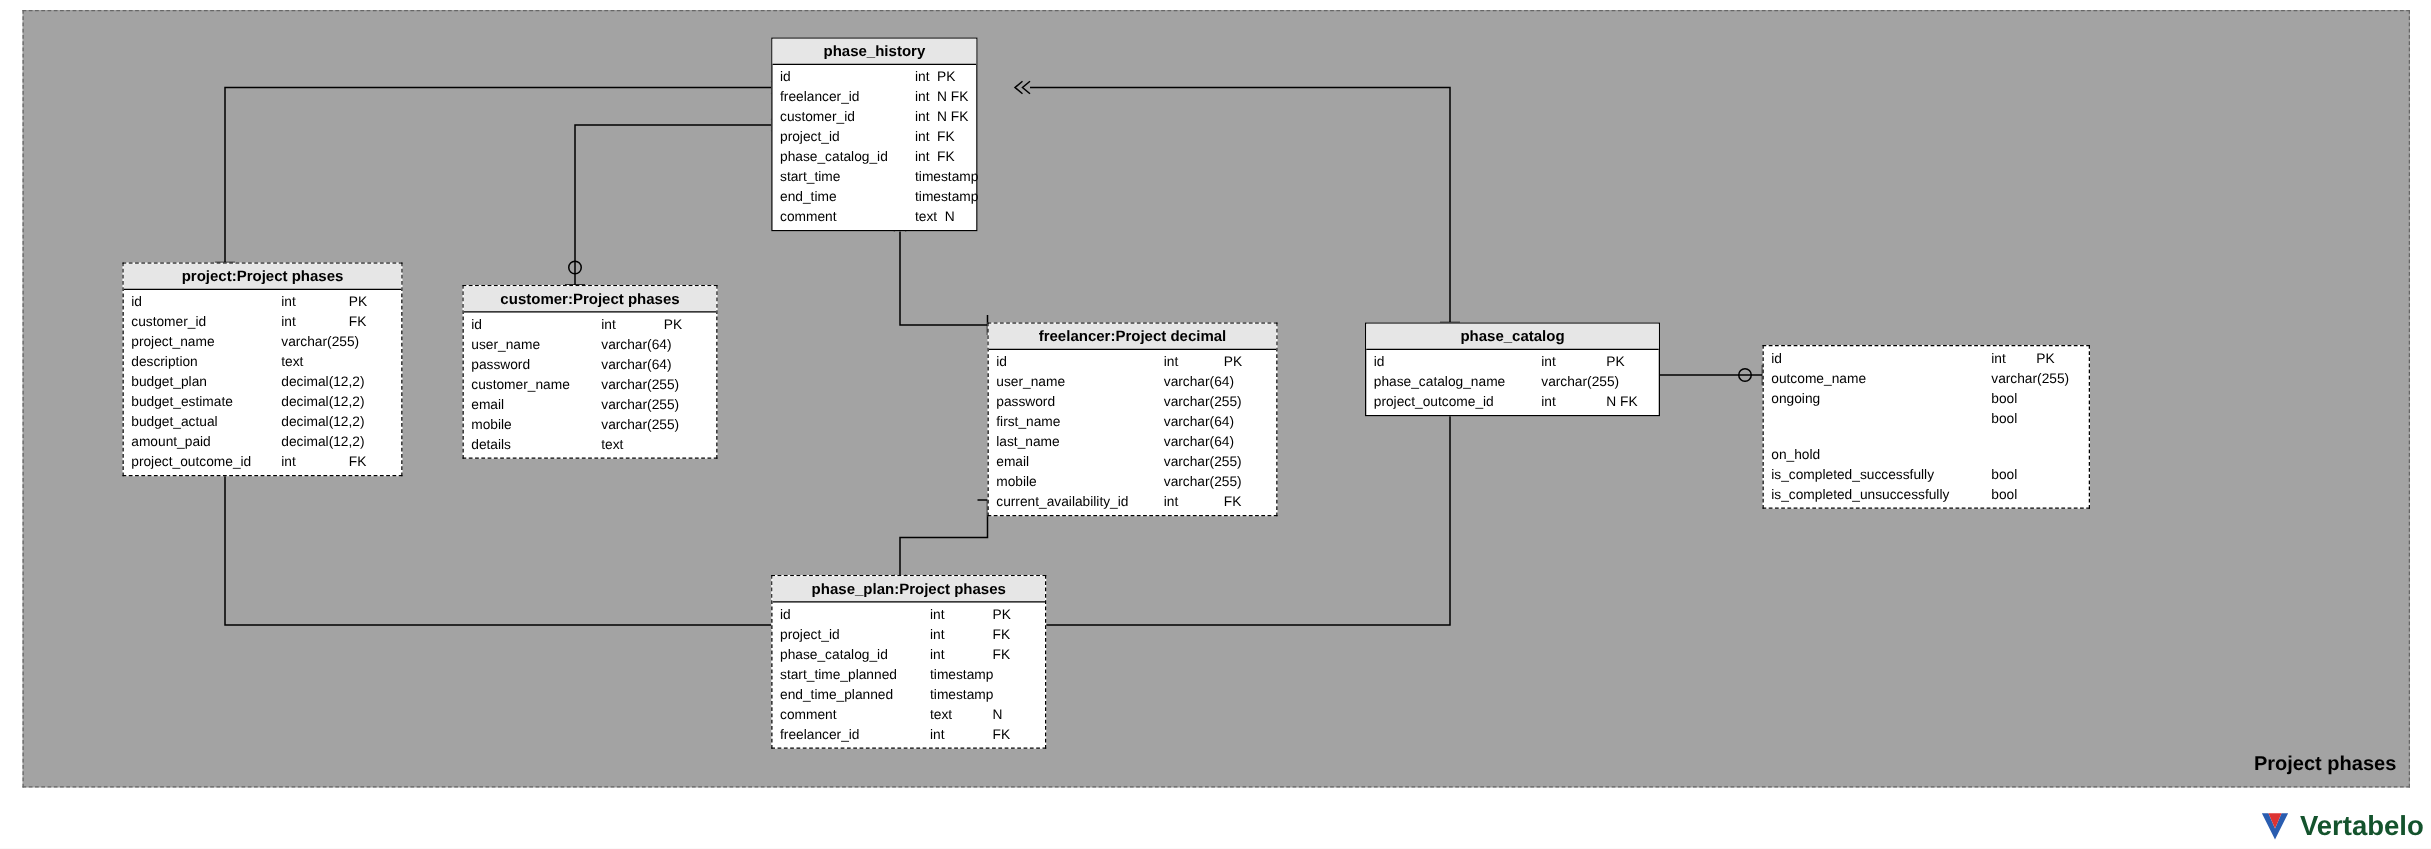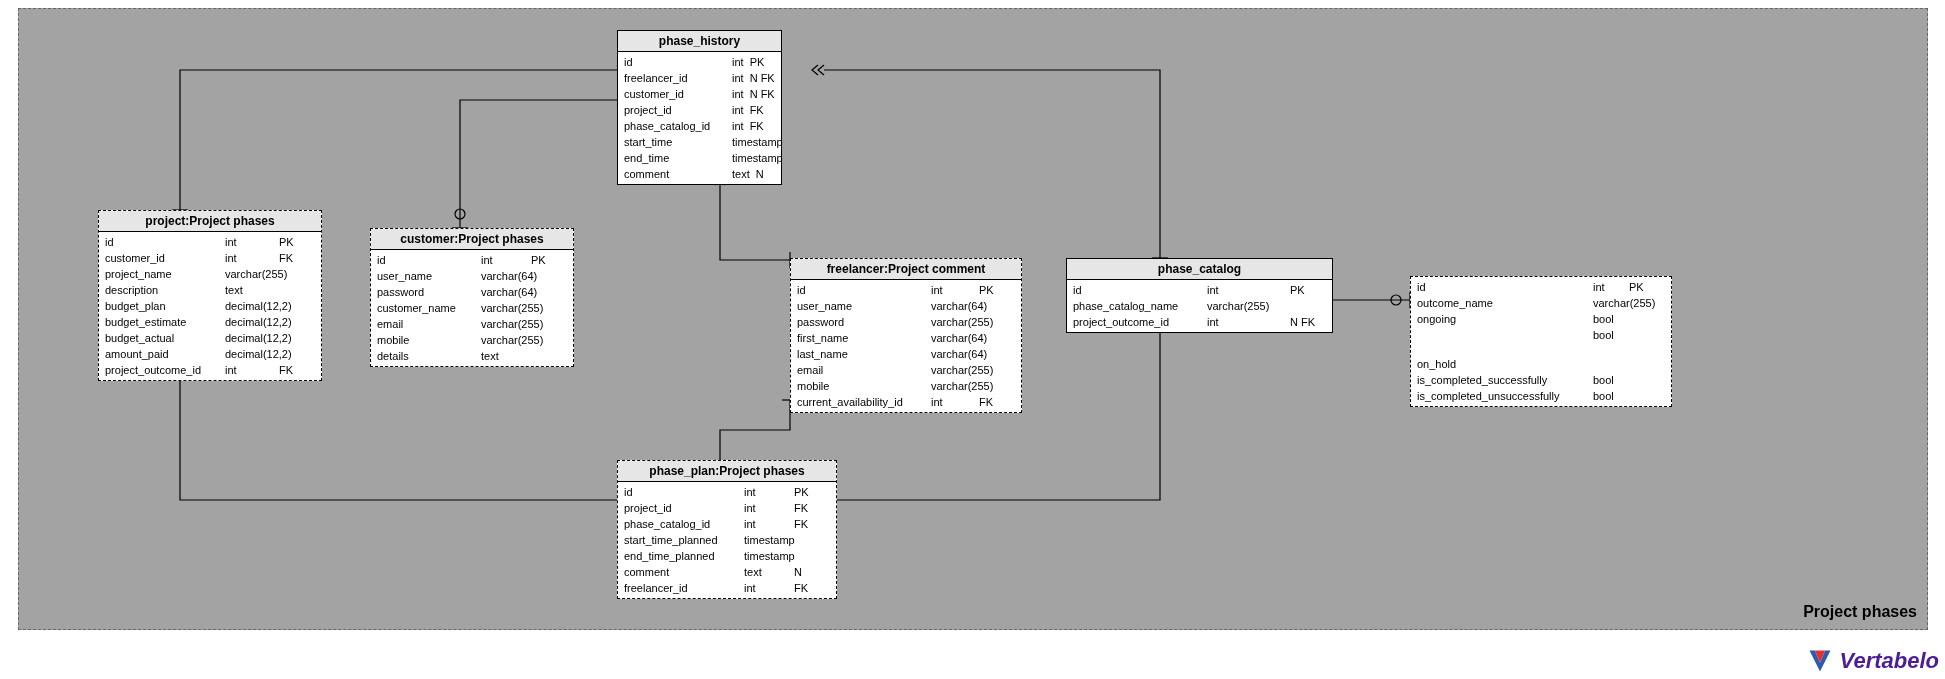--- a/index.html
+++ b/index.html
@@ -7,21 +7,21 @@
   .area{position:absolute;border:1.5px dashed #666;background:#a3a3a3;}
   .area-label{position:absolute;right:10px;bottom:8px;font-weight:bold;font-size:16px;}
   .tbl{position:absolute;background:#fff;border:1px solid #000;box-sizing:border-box;}
   .tbl.dashed{border-style:dashed;}
   .tbl .hdr{background:#e6e6e6;border-bottom:1px solid #000;text-align:center;font-weight:bold;padding:3px 4px;font-size:12px;}
   .tbl .rows{padding:2px 0;}
   .tbl .row{display:flex;padding:1px 6px;line-height:14px;}
   .tbl .c-name{flex:0 0 auto;min-width:90px;}
   .tbl .c-type{flex:1 1 auto;padding-left:8px;}
   .tbl .c-key{flex:0 0 36px;text-align:left;padding-left:6px;}
-  .logo{position:absolute;right:6px;bottom:4px;font-style:italic;font-weight:bold;font-size:22px;color:#4c1d95;display:flex;align-items:center;gap:6px;}
+  .logo{position:absolute;right:6px;bottom:4px;font-weight:bold;font-size:22px;color:#14532d;display:flex;align-items:center;gap:6px;}
   .logo svg{width:28px;height:28px;}
   svg.wires{position:absolute;left:0;top:0;pointer-events:none;}
 </style>
 </head>
 <body>
 
 <div class="canvas">
 
   <div class="area" style="left:18px;top:8px;width:1908px;height:620px;">
     <div class="area-label">Project phases</div>
@@ -198,21 +198,21 @@
         </div>
         <div class="row">
           <span class="c-name" style="min-width: 96px;">details</span>
           <span class="c-type">text</span>
           <span class="c-key"></span>
         </div>
       </div>
     </div>
 
   <div id="t-freelancer" class="tbl dashed" style="left:790px;top:258px;width:232px;">
-      <div class="hdr">freelancer:Project comment</div>
+      <div class="hdr">freelancer:Project decimal</div>
       <div class="rows">
         <div class="row">
           <span class="c-name" style="min-width: 126px;">id</span>
           <span class="c-type">int</span>
           <span class="c-key">PK</span>
         </div>
         <div class="row">
           <span class="c-name" style="min-width: 126px;">user_name</span>
           <span class="c-type">varchar(64)</span>
           <span class="c-key"></span>
@@ -243,21 +243,21 @@
           <span class="c-key"></span>
         </div>
         <div class="row">
           <span class="c-name" style="min-width: 126px;">current_availability_id</span>
           <span class="c-type">int</span>
           <span class="c-key">FK</span>
         </div>
       </div>
     </div>
 
-  <div id="t-phase_catalog" class="tbl" style="left:1066px;top:258px;width:267px;">
+  <div id="t-phase_catalog" class="tbl" style="left:1092px;top:258px;width:236px;">
       <div class="hdr">phase_catalog</div>
       <div class="rows">
         <div class="row">
           <span class="c-name" style="min-width: 126px;">id</span>
           <span class="c-type">int</span>
           <span class="c-key">PK</span>
         </div>
         <div class="row">
           <span class="c-name" style="min-width: 126px;">phase_catalog_name</span>
           <span class="c-type">varchar(255)</span>

